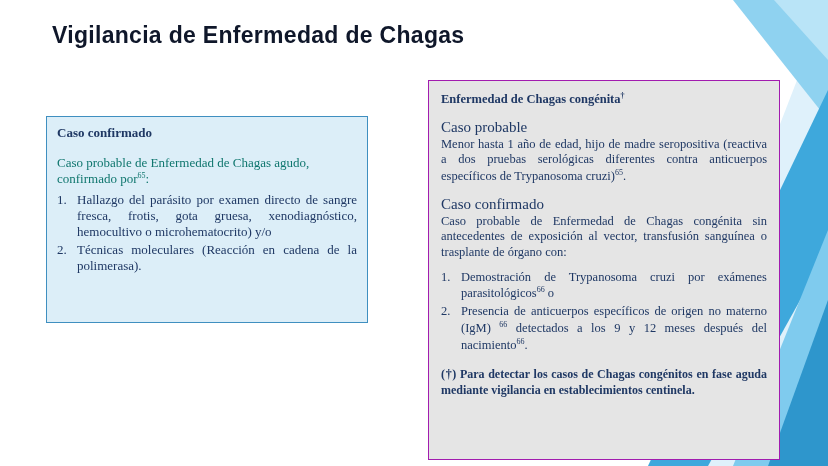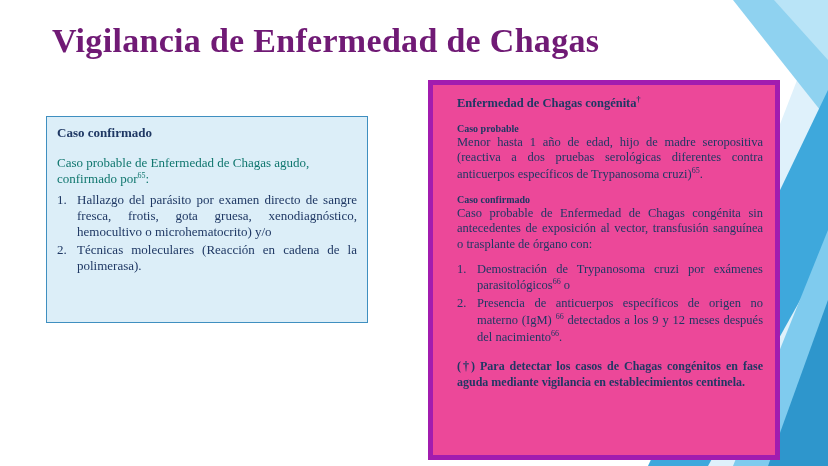--- a/index.html
+++ b/index.html
@@ -25,24 +25,24 @@
     overflow: hidden;
     pointer-events: none;
   }
   .deco svg { display: block; }
 
   
   .slide-title {
     position: absolute;
     left: 52px;
     top: 22px;
-    font-family: Liberation Serif, serif;
-    font-size: 34px;
+    font-family: Liberation Sans, sans-serif;
+    font-size: 23px;
     font-weight: bold;
-    color: #701a75;
+    color: #0f172a;
     letter-spacing: 0.3px;
     text-shadow: 1px 1px 0 rgba(255,255,255,0.9);
     white-space: nowrap;
   }
 
   
   .box-left {
     position: absolute;
     left: 46px;
     top: 116px;
@@ -92,34 +92,34 @@
   }
   .it { }
 
   
   .box-right {
     position: absolute;
     left: 428px;
     top: 80px;
     width: 352px;
     height: 380px;
-    background: #ec4899;
-    border: 5px solid #a21caf;
+    background: #e5e5e5;
+    border: 1px solid #a21caf;
     box-sizing: border-box;
-    padding: 10px 12px 8px 24px;
+    padding: 10px 12px 8px 12px;
     color: #1F3864;
   }
   .box-right .title {
     font-weight: bold;
     font-size: 12.5px;
     margin-bottom: 12px;
   }
   .box-right .sub {
-    font-weight: bold;
-    font-size: 10px;
+    font-weight: normal;
+    font-size: 15px;
     margin-bottom: 1px;
   }
   .box-right .para {
     font-size: 12.5px;
     line-height: 1.22;
     text-align: justify;
     margin: 0 0 12px 0;
   }
   .box-right .para.tight { margin-bottom: 10px; }
   .box-right .olist { font-size: 12.5px; margin-top: 4px; }

